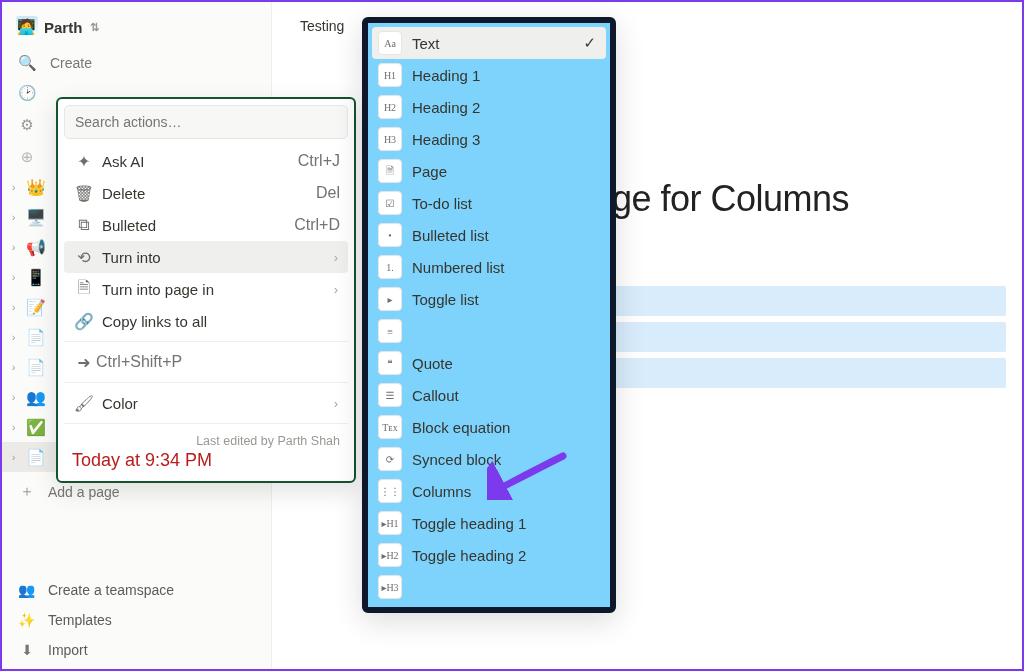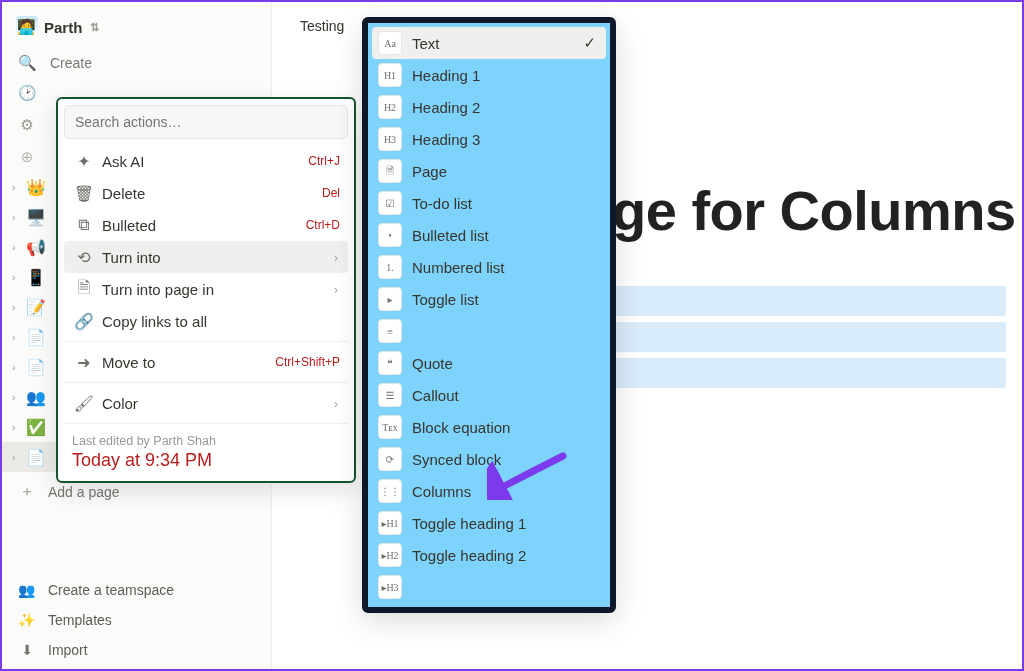--- a/index.html
+++ b/index.html
@@ -51,21 +51,21 @@
   .add-page { display:flex; align-items:center; gap:12px; padding:10px 16px; color:#787774;}
   .sb-bottom { position:absolute; bottom:4px; left:0; width:100%; }
   .sb-item { display:flex; align-items:center; gap:12px; padding:7px 16px; color:#5d5c58;}
   .sb-ico { width:18px; text-align:center; color:#787774;}
 
   
   .page-area { position:absolute; left:270px; top:0; right:0; height:100%; }
   .breadcrumb { padding:16px 28px 0; font-size:14px; color:#37352f;}
   .page-title {
     position:absolute; left:340px; top:176px;
-    font-size:56px; font-weight:700; color:#222; letter-spacing:-0.5px;
+    font-size:36px; font-weight:400; color:#222; letter-spacing:-0.5px;
   }
   .sel-block {
     position:absolute; left:338px; height:30px; right:16px;
     background:#d9ecfb; border-radius:2px;
   }
 
   
   .ctx {
     position:absolute; left:54px; top:95px;
     width:300px; background:#fff; border:2px solid #14532d; border-radius:6px;
@@ -77,25 +77,25 @@
     background:#f7f7f5; padding:0 10px; font-size:14px; color:#9a9893; outline:none;
     margin-bottom:6px;
   }
   .ctx-item {
     display:flex; align-items:center; height:32px; padding:0 8px;
     border-radius:4px; font-size:15px; color:#37352f; cursor:pointer;
   }
   .ctx-item.hov { background:#efefee;}
   .ctx-ico { width:24px; text-align:center; color:#6f6e69; font-size:16px;}
   .ctx-lab { flex:1; margin-left:6px;}
-  .ctx-short { color:#b91c1c; font-size:12px;}
+  .ctx-short { color:#737373; font-size:16px;}
   .ctx-arrow { color:#a9a8a3; font-size:13px; padding-right:2px;}
   .ctx-sep { height:1px; background:#eee; margin:4px 0;}
   .ctx-foot { padding:6px 8px 4px; }
-  .ctx-foot .l1 { font-size:12.5px; color:#9a9893;}
+  .ctx-foot .l1 { font-size:12.5px; color:#9a9893;text-align:right;}
   .ctx-foot .l2 { font-size:18px; color:#b91c1c; margin-top:2px;}
 
   
   .sub {
     position:absolute; left:360px; top:15px;
     width:254px; background:#7dd3fc; border:6px solid #0f172a; border-radius:6px;
     box-shadow:0 8px 30px rgba(0,0,0,.14);
     padding:4px; z-index:6;
   }
   .sub-item {
@@ -239,21 +239,20 @@
                <span class="ctx-lab">Turn into page in</span>
         <span class="ctx-arrow">›</span>
       </div>
       <div class="ctx-item">
         <span class="ctx-ico">🔗</span>
                <span class="ctx-lab">Copy links to all</span>
       </div>
       <div class="ctx-sep"></div>
       <div class="ctx-item">
         <span class="ctx-ico">➜</span>
-               <span class="ctx-lab">Move to</span>
         <span class="ctx-short">Ctrl+Shift+P</span>
       </div>
       <div class="ctx-sep"></div>
       <div class="ctx-item">
         <span class="ctx-ico">🖌</span>
                <span class="ctx-lab">Color</span>
         <span class="ctx-arrow">›</span>
       </div>
     </div>
   <div class="ctx-sep"></div>

